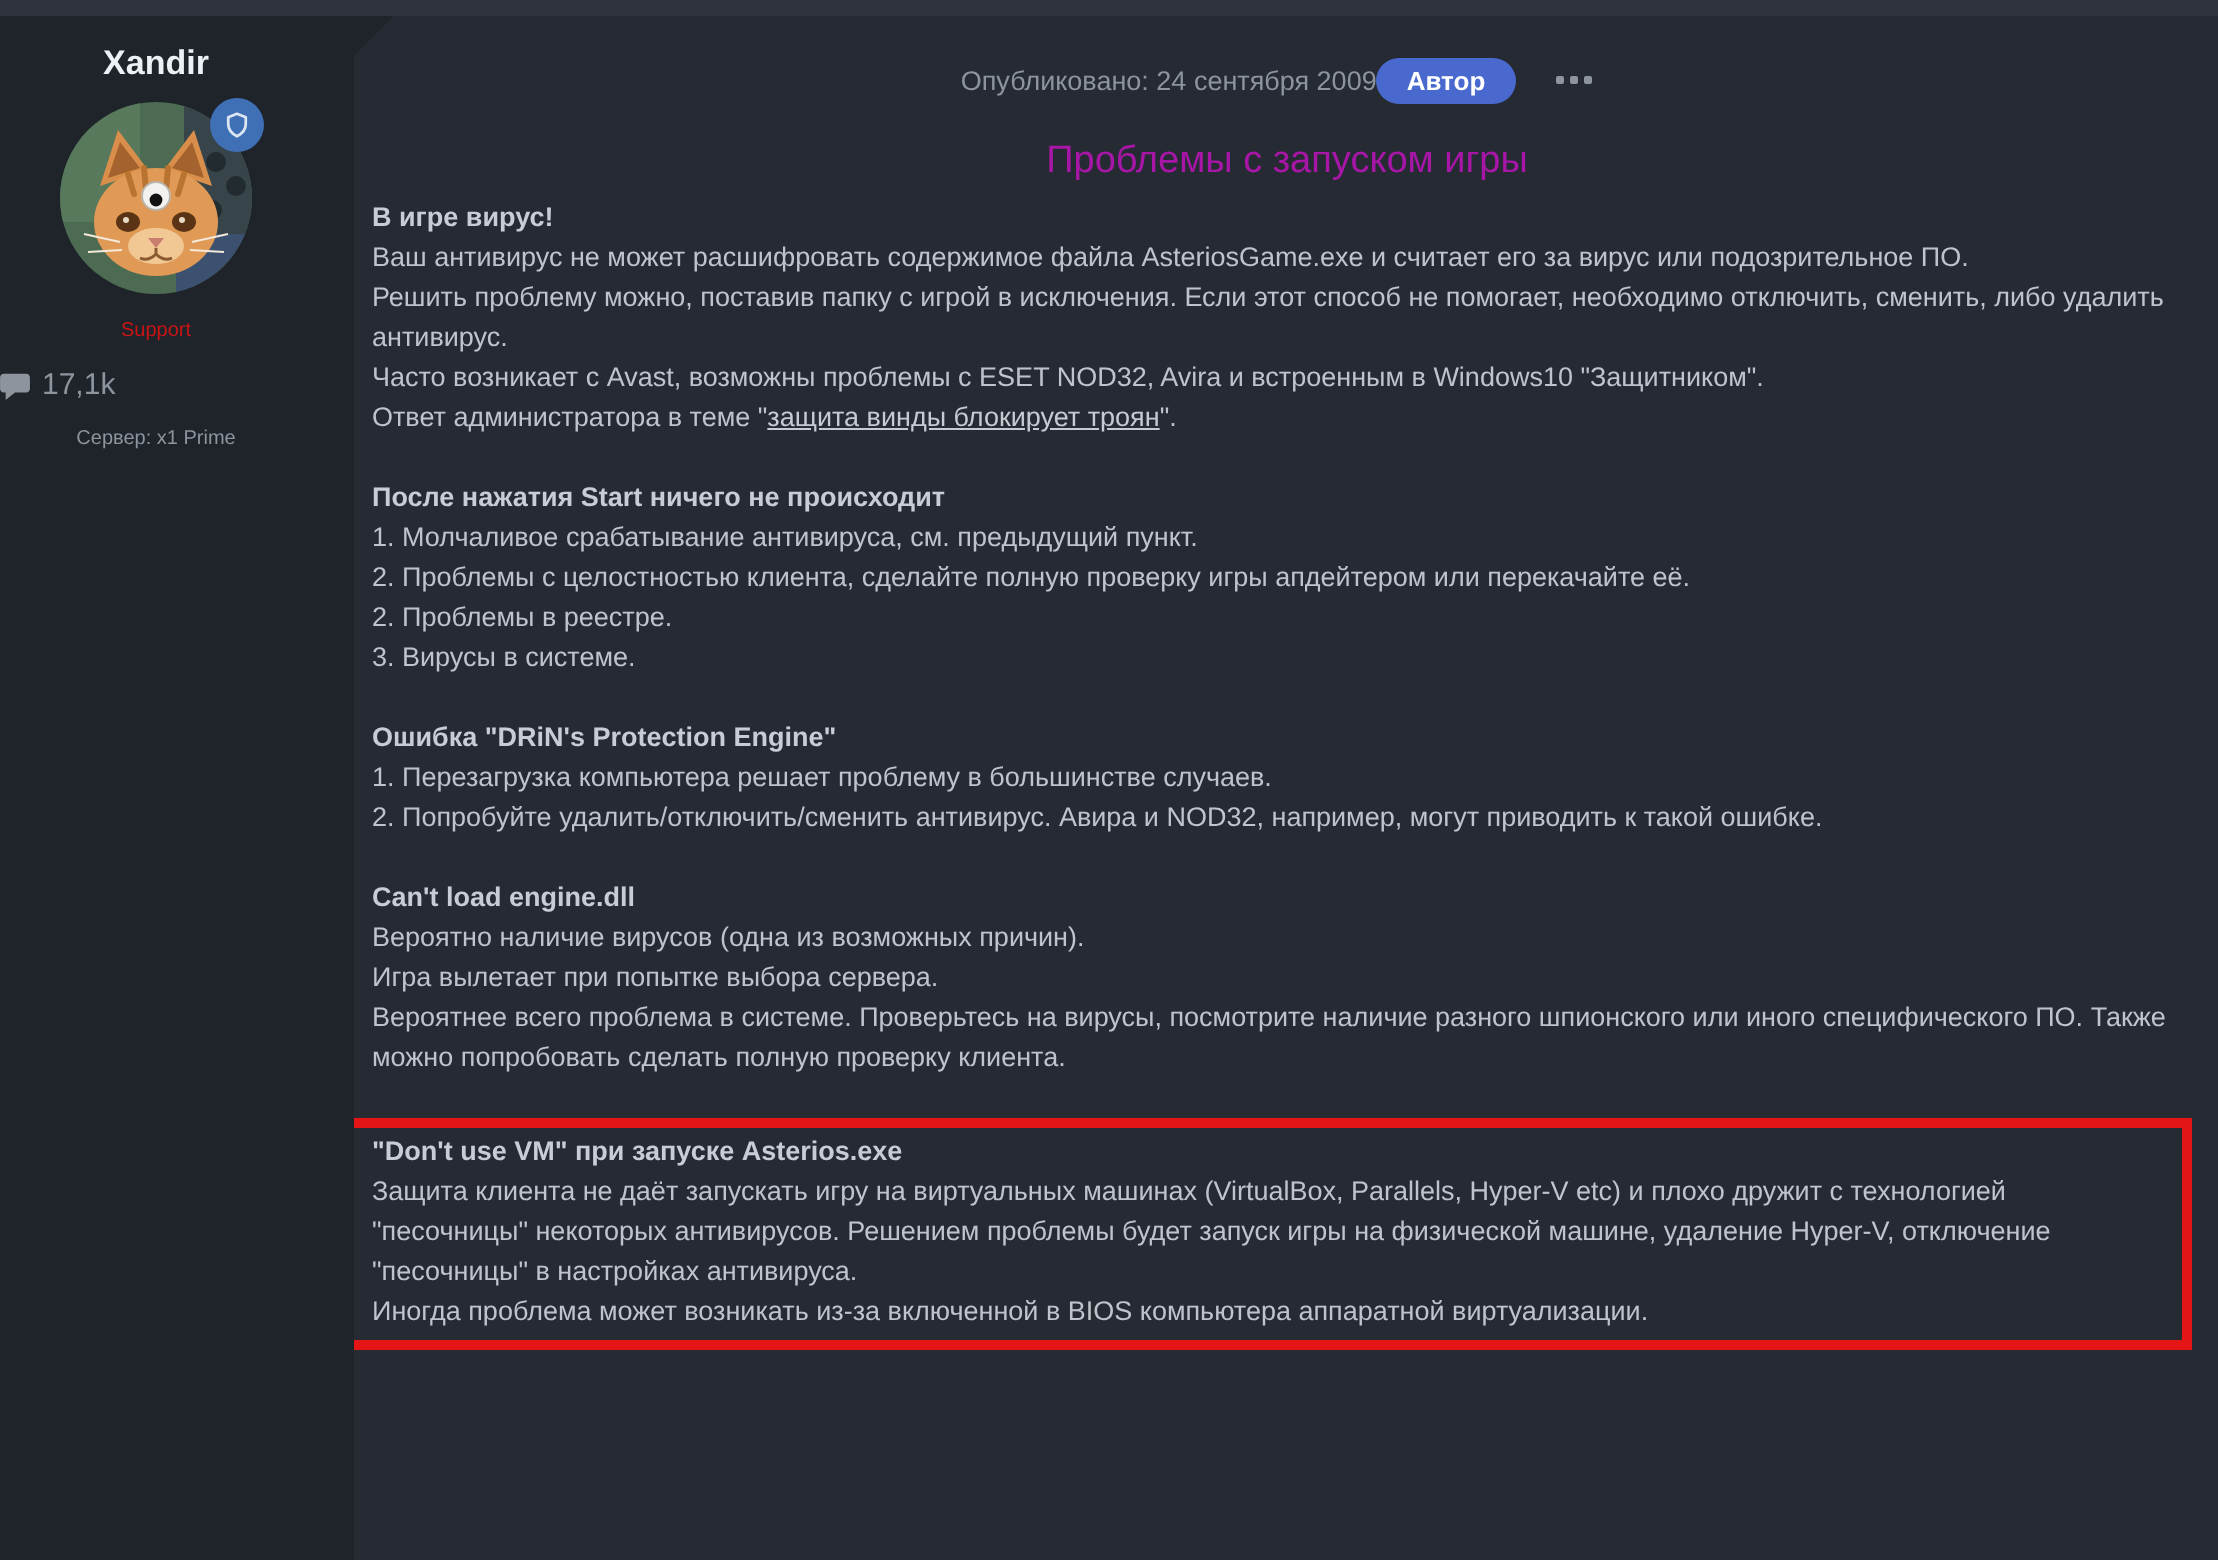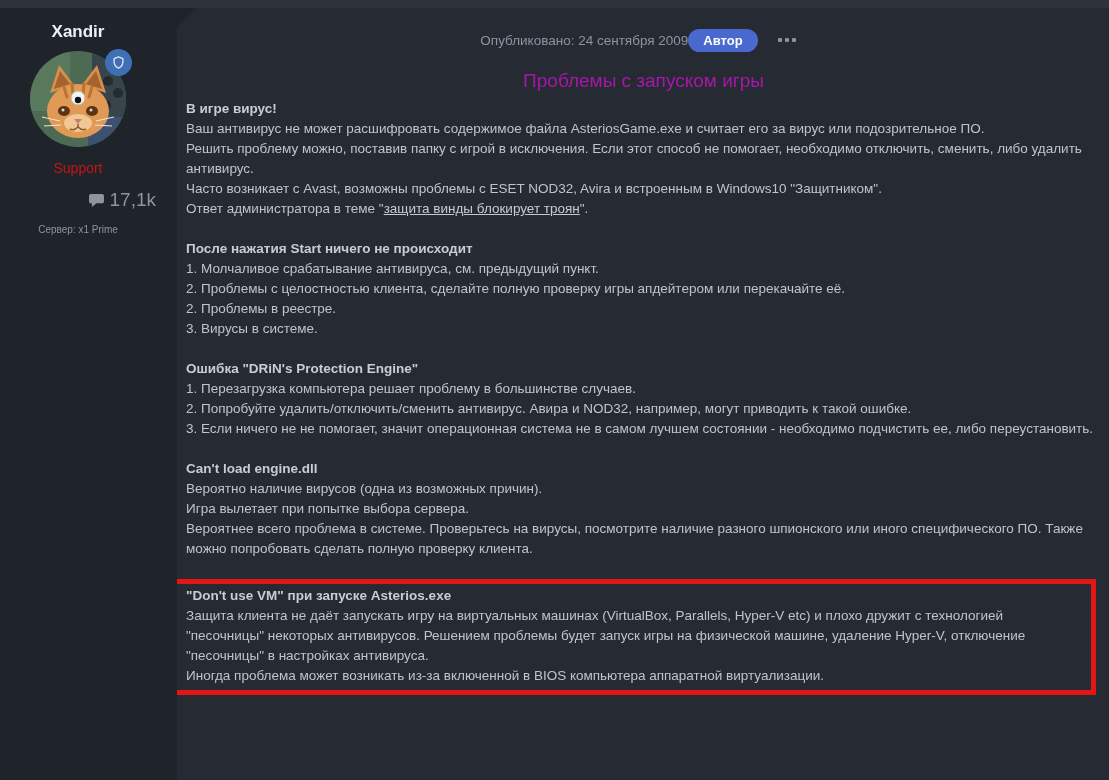--- a/index.html
+++ b/index.html
@@ -27,24 +27,24 @@
     position:relative; width:96px; height:96px; margin:9px auto 0 auto;
   }
   .avatar-img {
     width:96px; height:96px; border-radius:50%; overflow:hidden; display:block;
   }
   .avatar-badge {
     position:absolute; top:-2px; right:-6px; width:27px; height:27px;
     background:#3f6fb5; border-radius:50%;
     display:flex; align-items:center; justify-content:center;
   }
-  .role { margin-top:13px; font-size:14px; color:#c91414; }
+  .role { margin-top:13px; font-size:10px; color:#c91414; }
   .comments {
-    margin-top:13px; font-size:19px; color:#8d949e;
-    display:flex; align-items:center; justify-content:flex-end; gap:6px;
+    margin-top:13px; font-size:15px; color:#8d949e;
+    display:flex; align-items:center; justify-content:flex-start; gap:6px;
   }
   .server { margin-top:13px; font-size:10px; color:#8d949e; }
   
   .content {
     position:absolute; top:8px; left:177px; width:932px; height:772px;
     background:#262b33;
     clip-path:polygon(20px 0, 100% 0, 100% 100%, 0 100%, 0 20px);
     padding:18px 8px 0 9px;
   }
   .post-header {
@@ -158,21 +158,20 @@
     <p>2. Проблемы с целостностью клиента, сделайте полную проверку игры апдейтером или перекачайте её.</p>
     <p>2. Проблемы в реестре.</p>
     <p>3. Вирусы в системе.</p>
   </div>
 
 
   <div class="section">
     <p class="heading">Ошибка "DRiN's Protection Engine"</p>
     <p>1. Перезагрузка компьютера решает проблему в большинстве случаев.</p>
     <p>2. Попробуйте удалить/отключить/сменить антивирус. Авира и NOD32, например, могут приводить к такой ошибке.</p>
-    <p>3. Если ничего не не помогает, значит операционная система не в самом лучшем состоянии - необходимо подчистить ее, либо переустановить.</p>
   </div>
 
   <div class="section">
     <p class="heading">Can't load engine.dll</p>
     <p>Вероятно наличие вирусов (одна из возможных причин).</p>
     <p>Игра вылетает при попытке выбора сервера.</p>
     <p>Вероятнее всего проблема в системе. Проверьтесь на вирусы, посмотрите наличие разного шпионского или иного специфического ПО. Также можно попробовать сделать полную проверку клиента.</p>
   </div>
 
   <div class="red-box">

